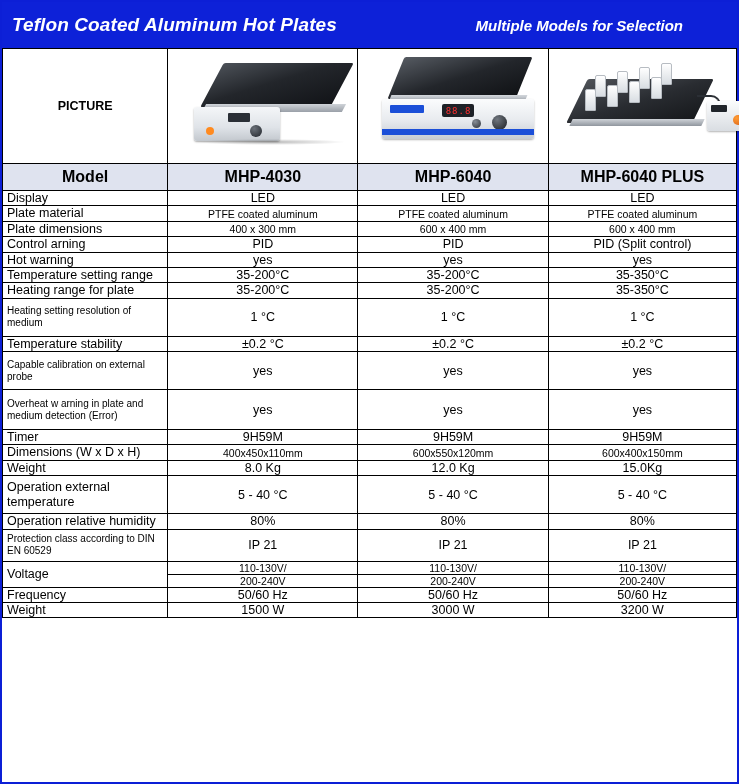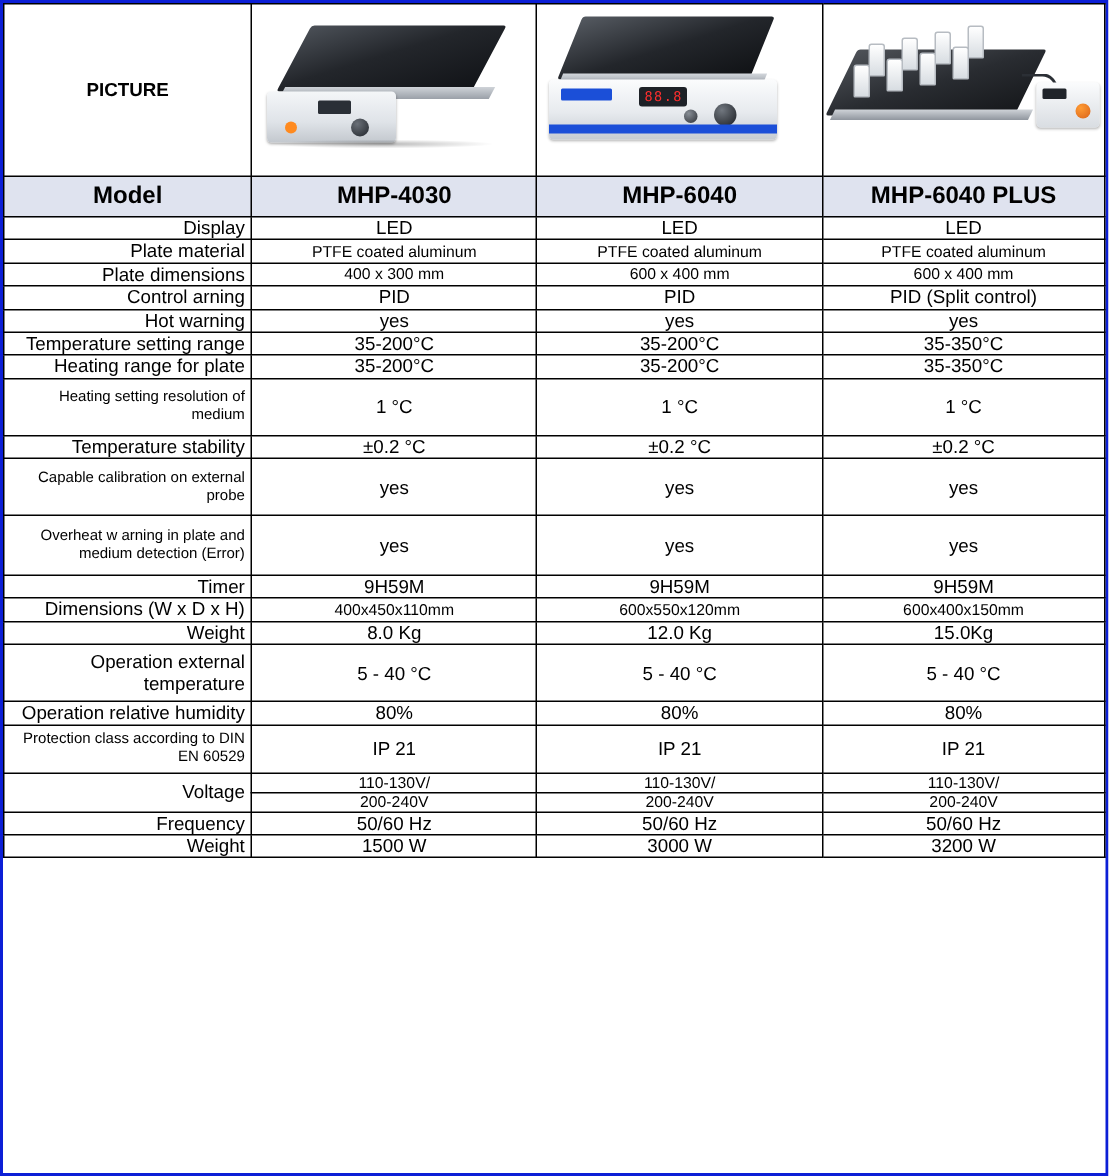--- a/index.html
+++ b/index.html
@@ -53,21 +53,21 @@
     padding:0 4px;
     vertical-align:middle;
     font-size:12.5px;
   }
   col.c0{width:165px;}
   col.c1{width:190px;}
   col.c2{width:190px;}
   col.c3{width:188px;}
 
   td.label{
-    text-align:right;
+    text-align:left;
     font-size:12.5px;
     line-height:1.15;
     padding-left:5px;
     margin-top:24px;
   }
   td.label.small{font-size:10px;line-height:1.2;}
   td.val{
     text-align:center;
     font-size:12.5px;
   }
@@ -83,21 +83,21 @@
   
   tr.modelrow td{
     height:26px;
     font-weight:bold;
     font-size:16px;
     text-align:center;
     background:#dfe3ef;
   }
   tr.modelrow td.first{background:#dfe3ef;margin-left:48px;}
   
-  .dev{position:absolute;left:0;top:0;width:100%;height:100%;}
+  .dev{position:absolute;left:16px;top:0;width:100%;height:100%;}
 
   
   .hp1-top{
     position:absolute;left:28px;top:14px;width:130px;height:44px;
     background:linear-gradient(160deg,#4b5057 0%,#23262b 45%,#111317 100%);
     transform:skewX(-28deg);
     border-radius:2px;
   }
   .hp1-edge{
     position:absolute;left:20px;top:55px;width:140px;height:8px;
@@ -206,20 +206,24 @@
     position:absolute;left:132px;top:46px;width:22px;height:14px;
     border-top:2px solid #2b2f35;border-right:2px solid #2b2f35;
     border-radius:0 10px 0 0;
   }
 </style>
 </head>
 <body>
 
 <div class="sheet">
 
+  <div class="header">
+    <div class="title">Teflon Coated Aluminum Hot Plates</div>
+    <div class="subtitle">Multiple Models for Selection</div>
+  </div>
 
   <table class="spec">
     <colgroup>
       <col class="c0">
         <col class="c1">
         <col class="c2">
         <col class="c3">
     </colgroup>
     <tbody>
 

